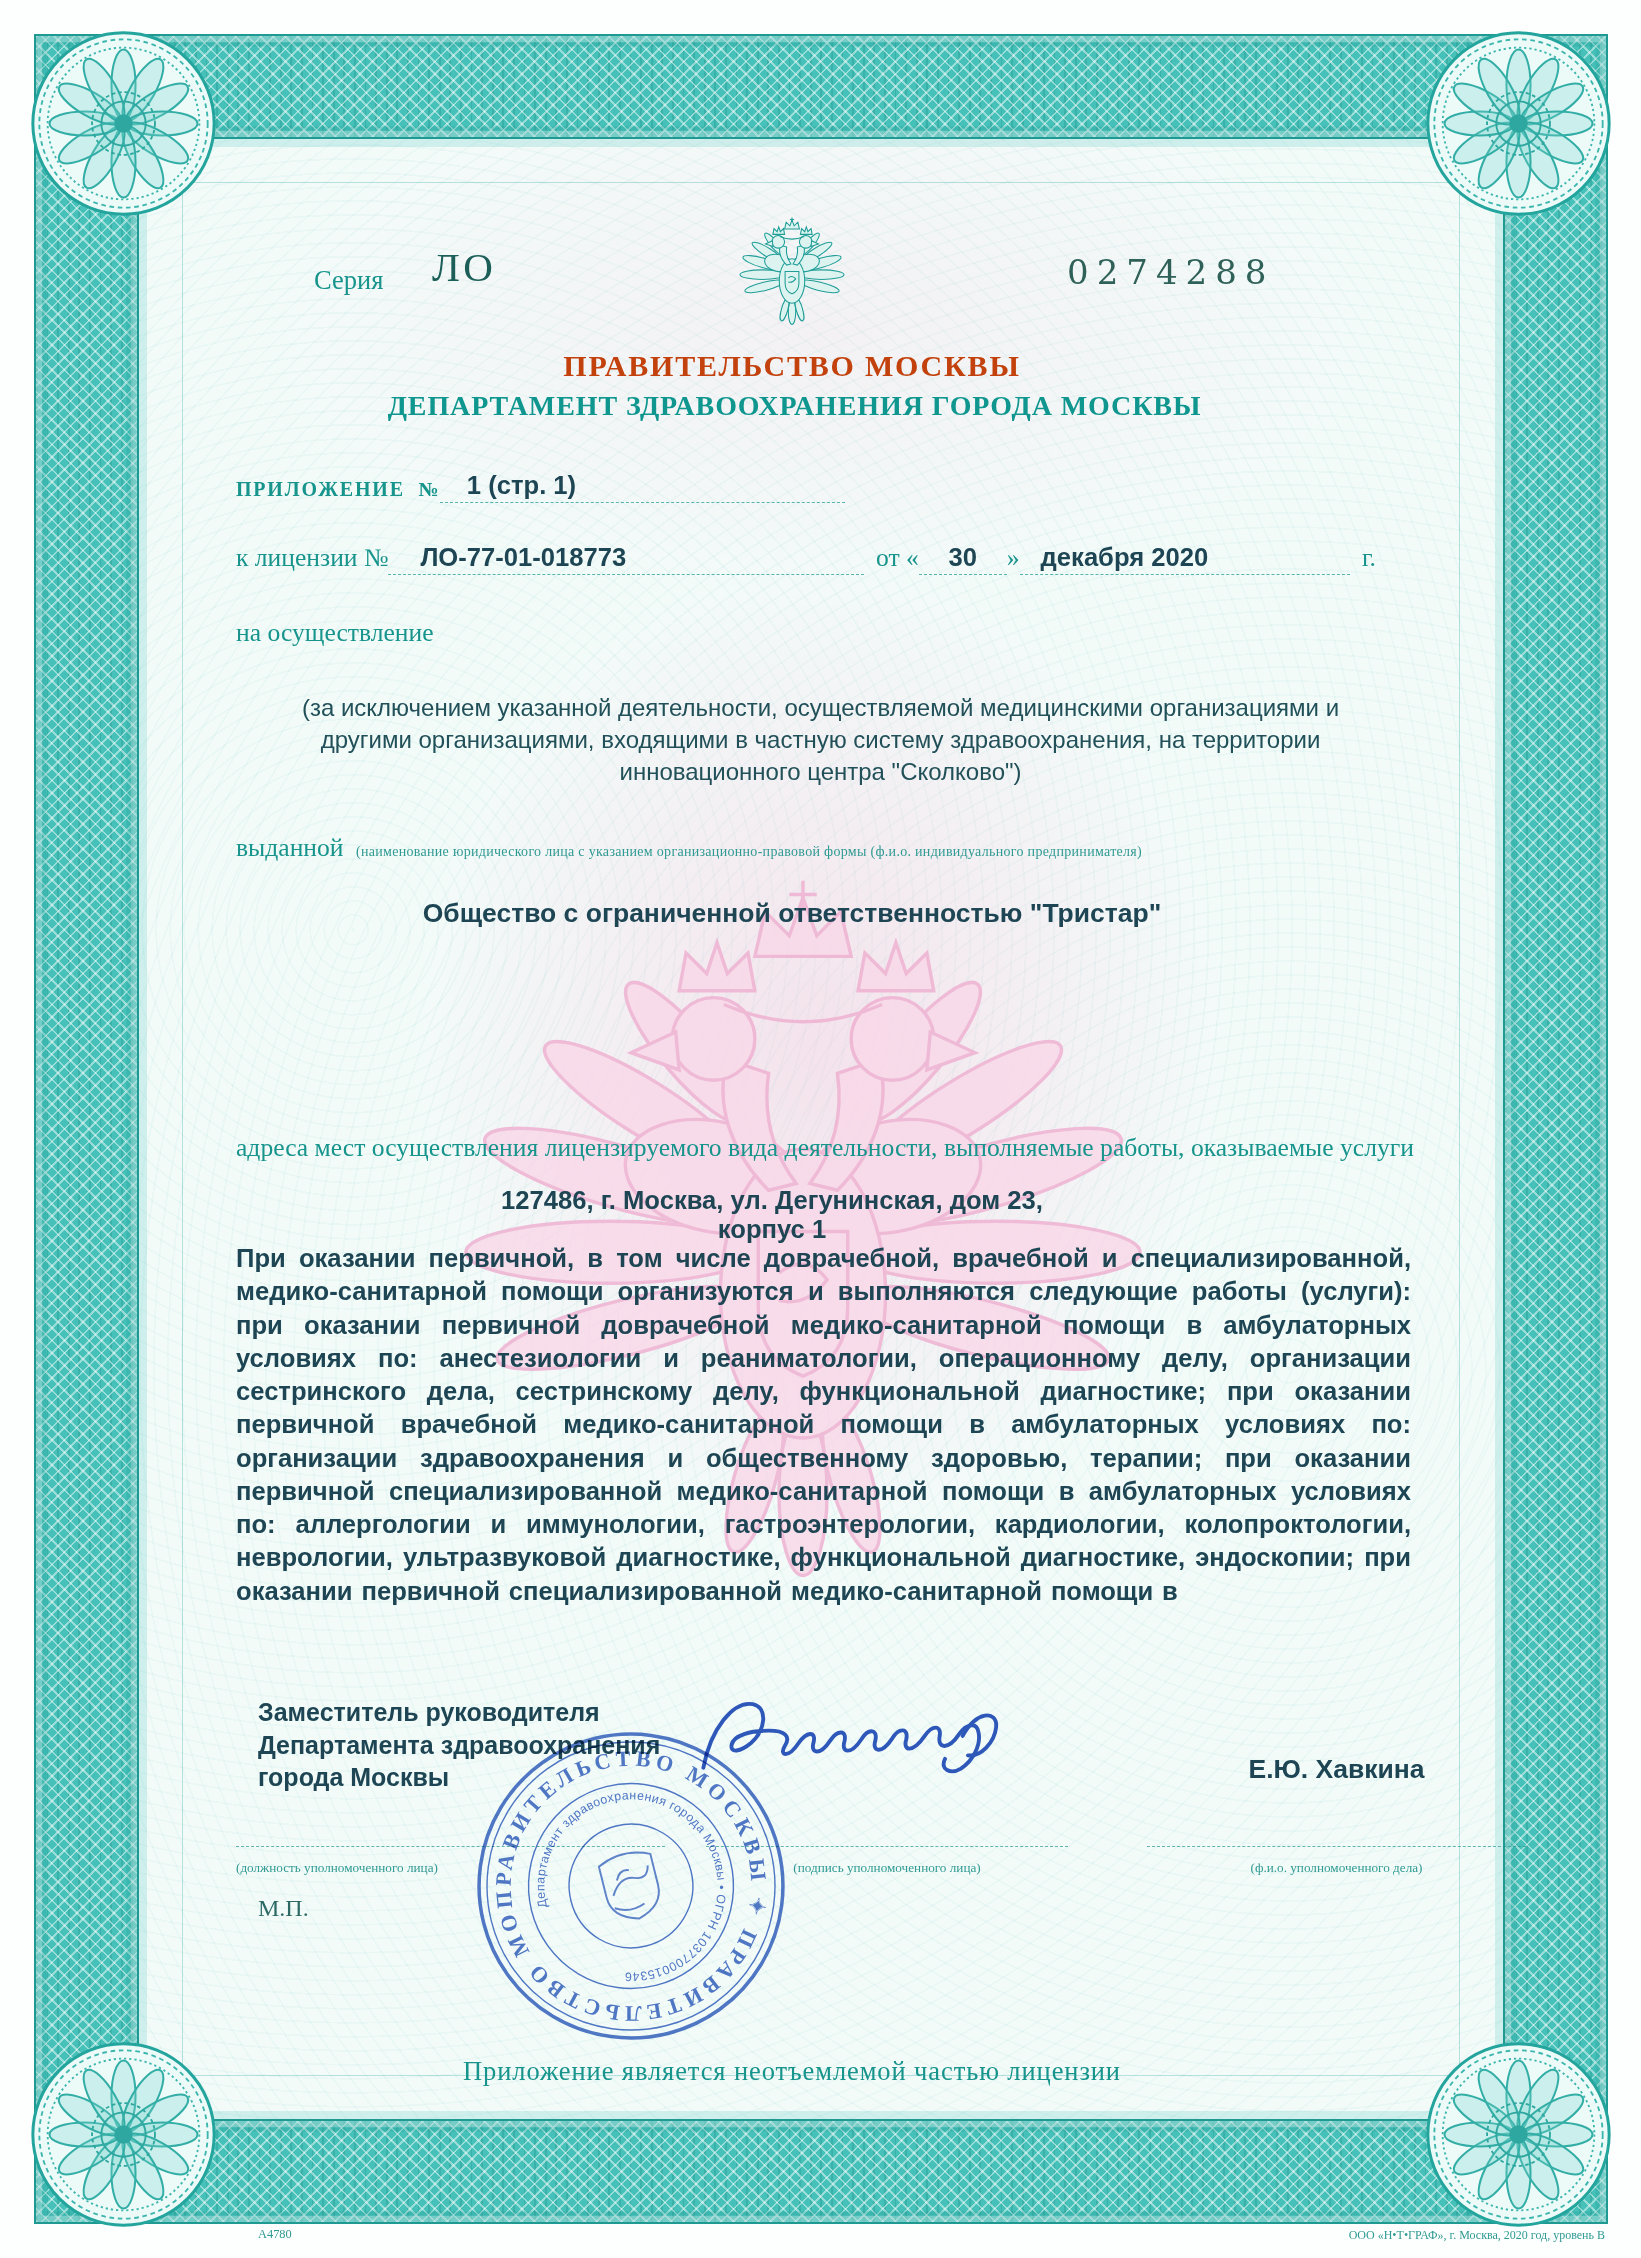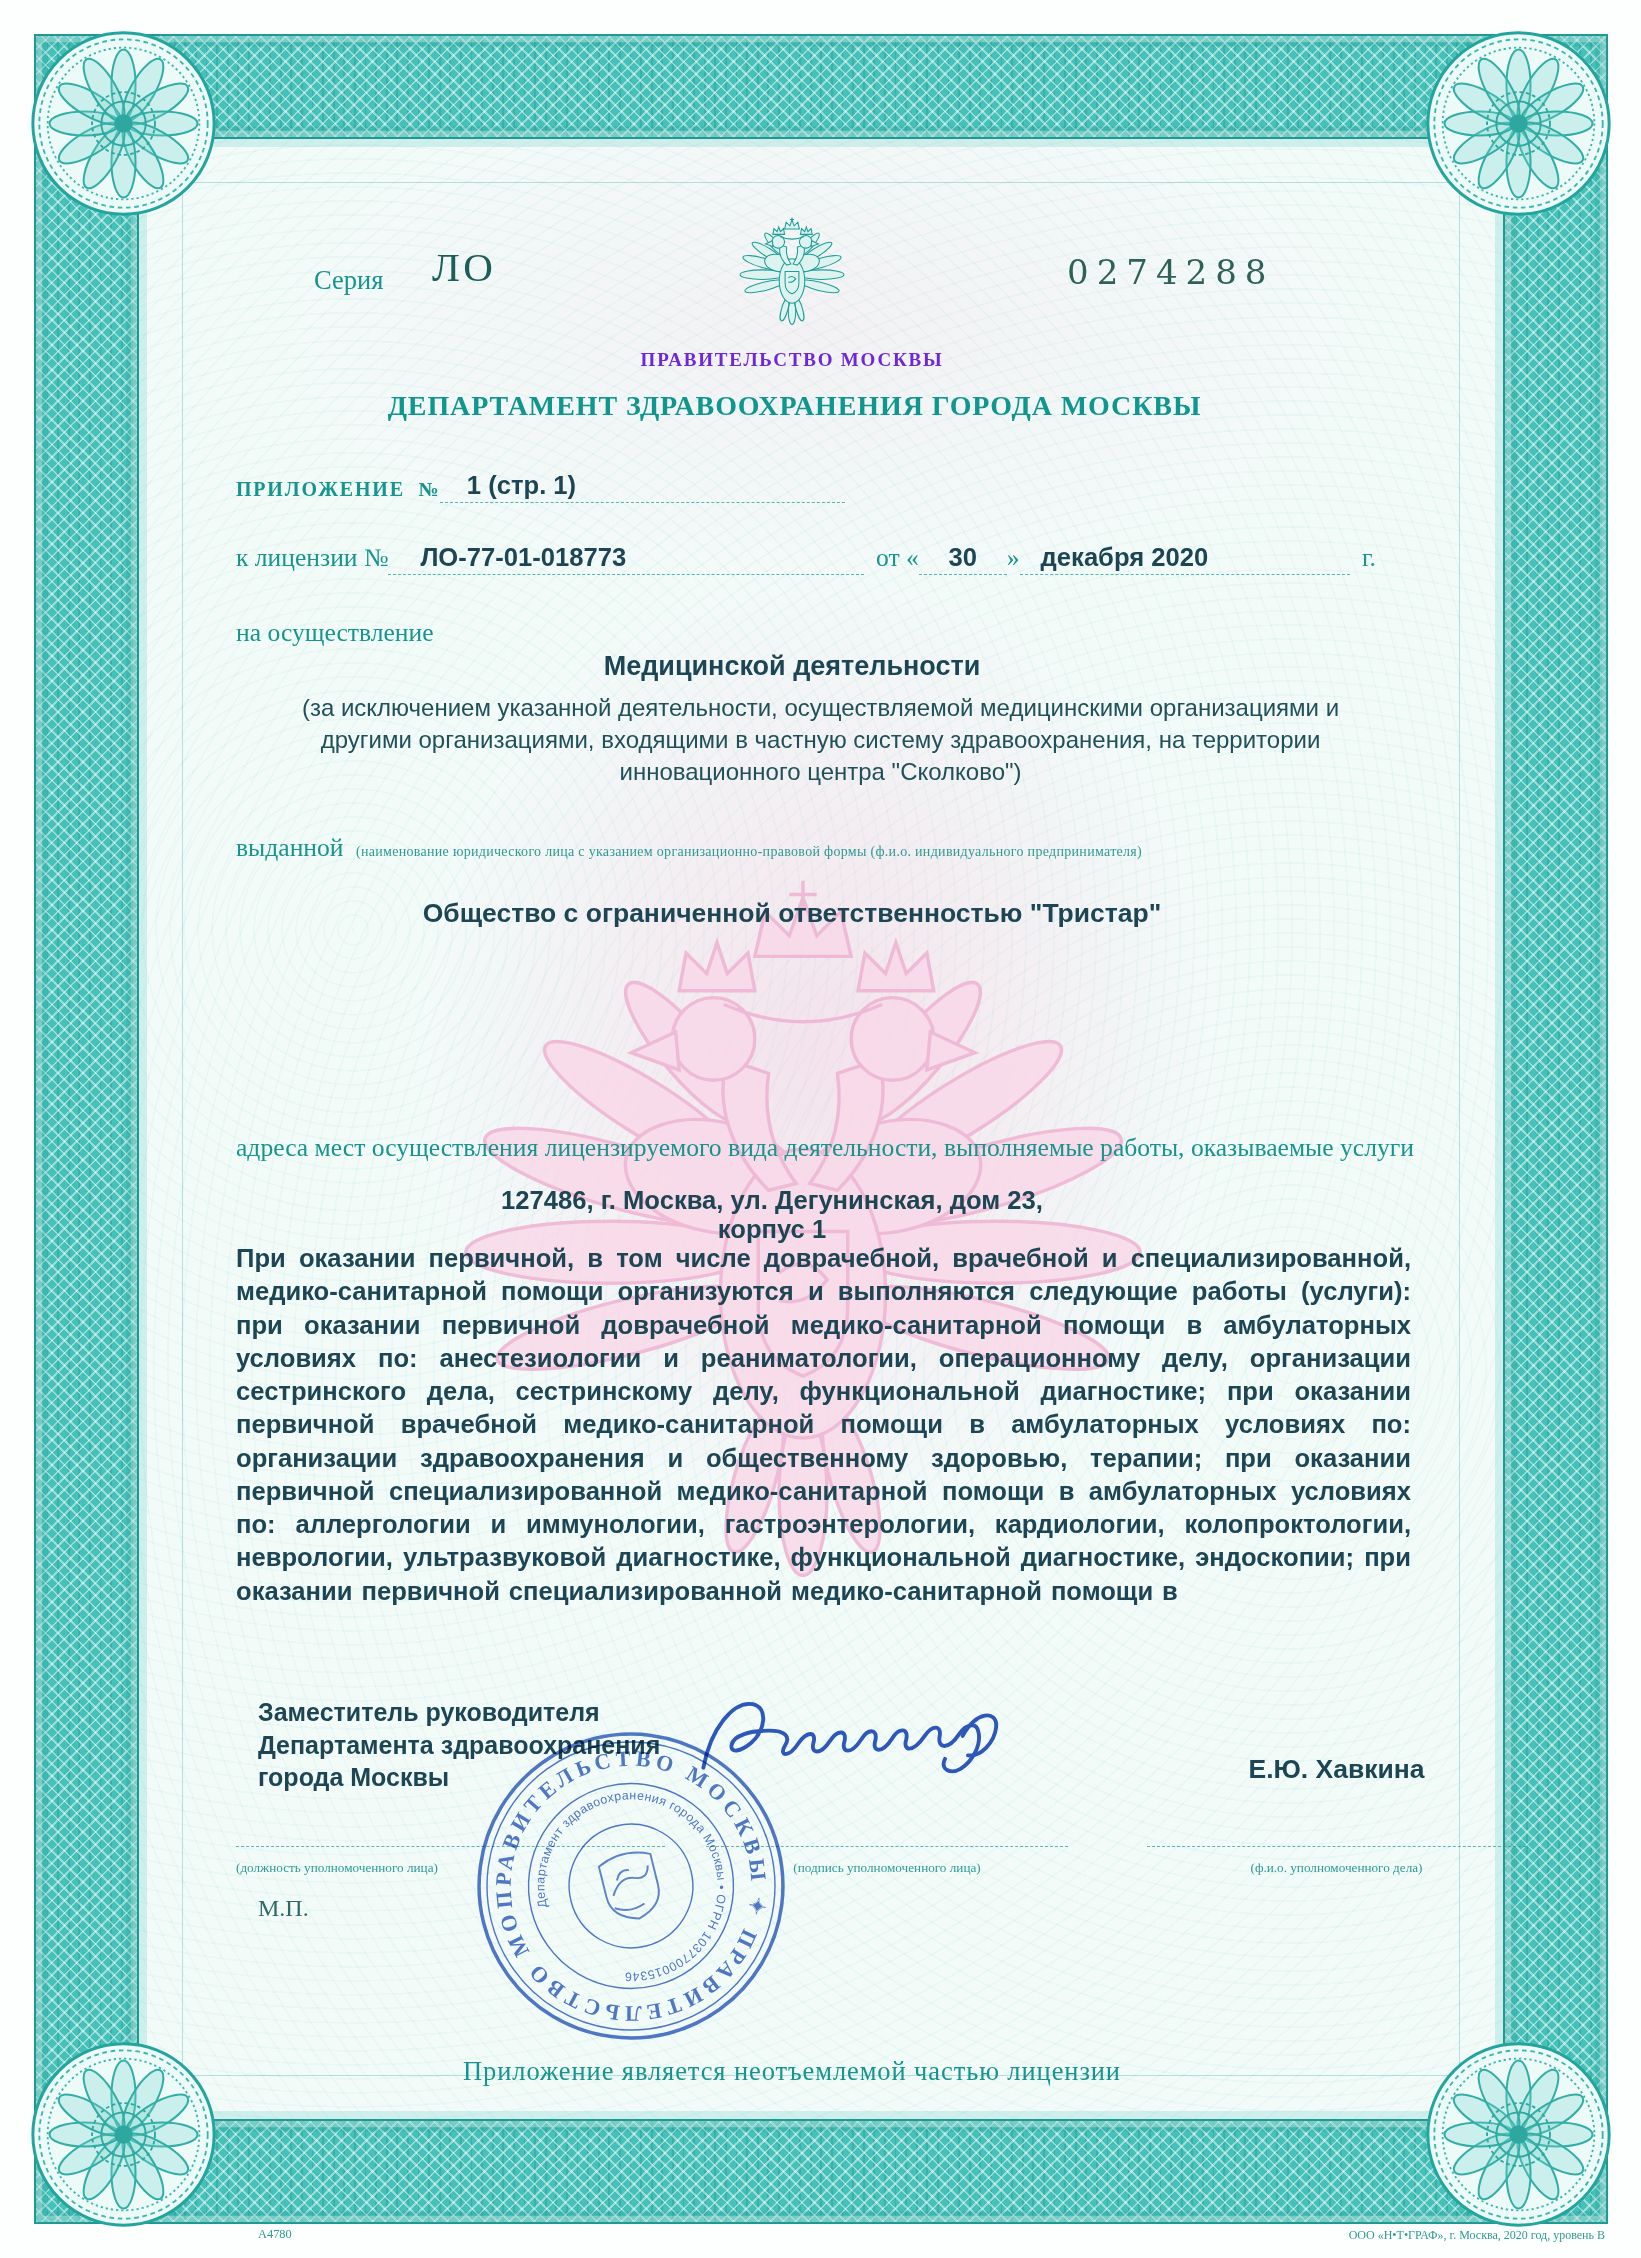--- a/index.html
+++ b/index.html
@@ -45,21 +45,21 @@
   .lbl{font-family:"Liberation Serif",serif;color:#17948c;font-size:25.6px;}
   .sans{font-family:"Liberation Sans",sans-serif;}
   .fillv{font-family:"Liberation Sans",sans-serif;font-weight:bold;color:#1d4553;}
   .row{display:flex;align-items:flex-end;}
   .uline{border-bottom:1.8px dashed rgba(47,164,156,.8);}
   .series-label{left:294px;top:265px;font-size:26.5px;margin-left:20px;}
   .series-value{left:432px;top:243px;font-size:41px;color:#1c5e58;letter-spacing:3.5px;}
   .form-number{left:1067px;top:252px;font-family:"DejaVu Serif",serif;font-size:34px;
                letter-spacing:8px;color:#2f6159;}
   .title-gov{left:236px;top:349px;width:1112px;text-align:center;font-weight:bold;
-             font-size:19px;letter-spacing:1.8px;color:#6d28d9;}
+             font-size:30px;letter-spacing:1.8px;color:#c2410c;}
   .title-dept{left:221px;top:390px;width:1147px;text-align:center;font-weight:bold;
               font-size:28px;letter-spacing:0.9px;color:#0f968e;}
   .row-appendix{left:236px;top:471px;width:609px;}
   .row-appendix .lbl{font-weight:bold;letter-spacing:1.8px;font-size:20px;padding-bottom:1.8px;}
   .row-appendix .fillv{flex:1;font-size:25.6px;padding:0 0 1.8px 26.5px;}
   .row-license{left:236px;top:543px;width:1140px;}
   .row-license .lbl{padding-bottom:1.8px;white-space:nowrap;}
   .lic-num{flex:1;font-size:25.6px;padding:0 0 1.8px 32px;}
   .day-fill{width:88px;text-align:center;font-size:25.6px;padding-bottom:1.8px;}
   .month-fill{width:309px;font-size:25.6px;padding:0 0 1.8px 21px;}
@@ -211,21 +211,20 @@
       <span class="gap"></span>
       <span class="lbl">от&nbsp;«</span>
       <span class="fillv uline day-fill">30</span>
       <span class="lbl">»</span>
       <span class="fillv uline month-fill">декабря 2020</span>
       <span class="gap"></span>
       <span class="lbl">г.</span>
     </div>
 
     <span class="abs lbl label-osush">на осуществление</span>
-    <div class="abs sans med-title">Медицинской деятельности</div>
     <div class="abs med-note">(за исключением указанной деятельности, осуществляемой медицинскими организациями и другими организациями, входящими в частную систему здравоохранения, на территории инновационного центра "Сколково")</div>
 
     <div class="abs row row-issued">
       <span class="lbl">выданной</span>
       <span class="issued-note">(наименование юридического лица с указанием организационно-правовой формы  (ф.и.о. индивидуального предпринимателя)</span>
     </div>
 
     <div class="abs lbl addr-label">адреса мест осуществления лицензируемого вида деятельности, выполняемые работы, оказываемые услуги</div>
 
     <div class="abs sans org-name">Общество с ограниченной ответственностью "Тристар"</div>

